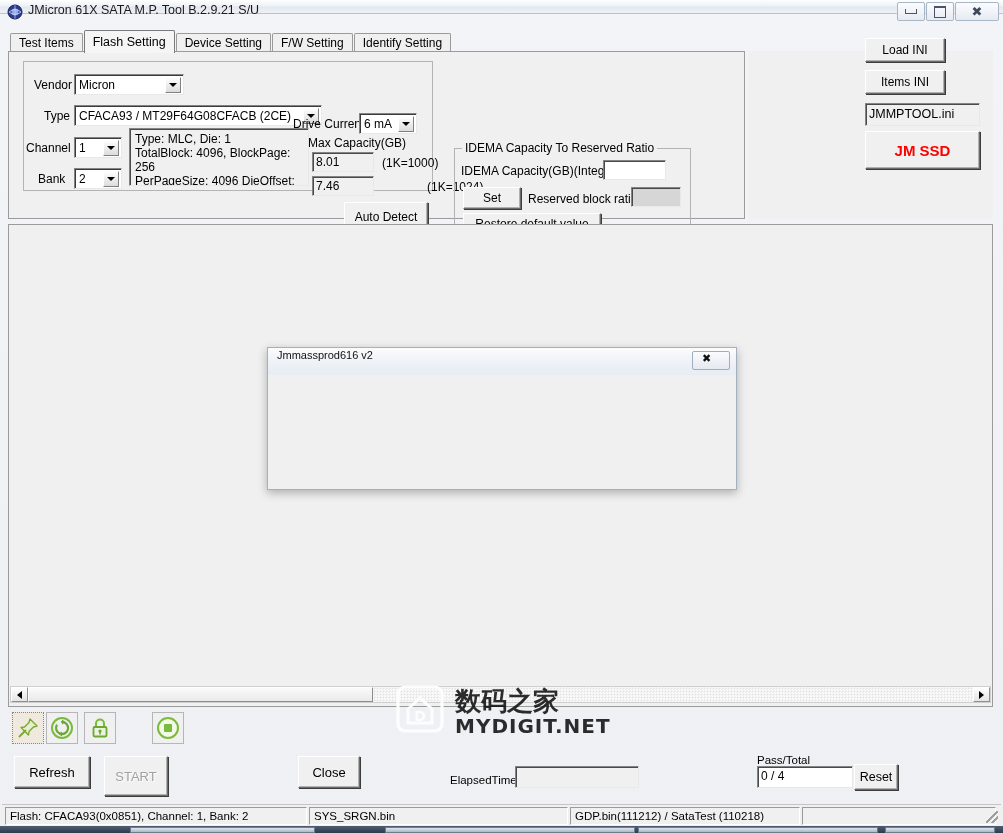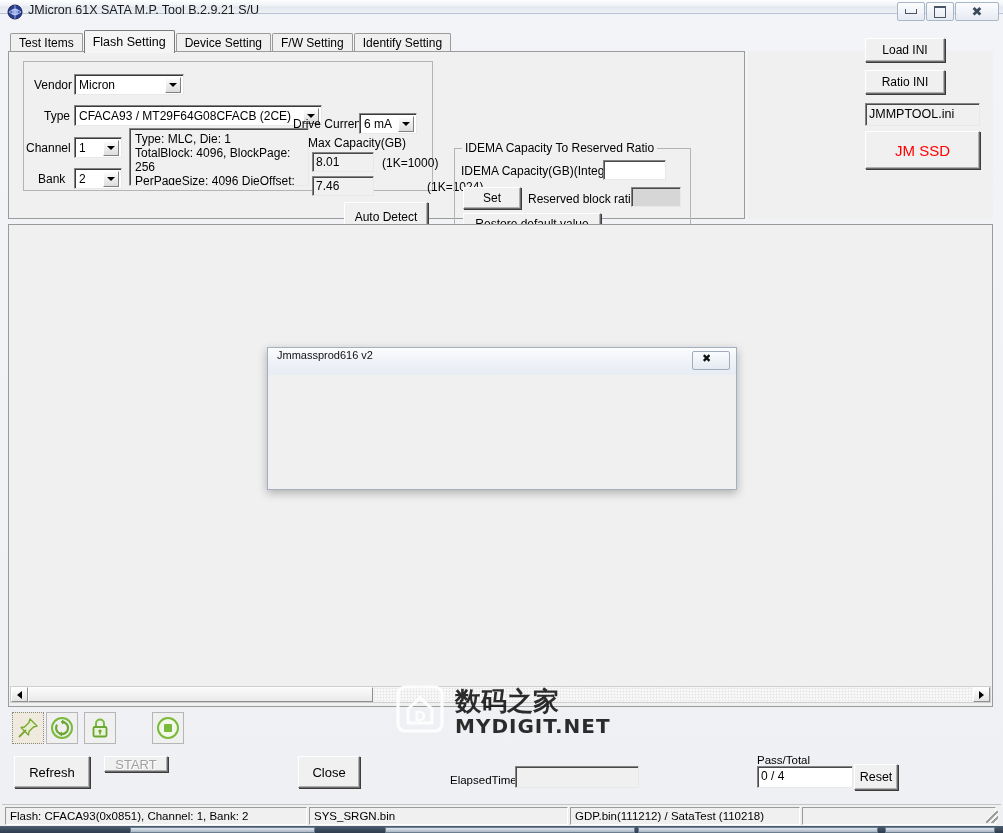--- a/index.html
+++ b/index.html
@@ -422,23 +422,23 @@
       <div class="btn" style="left:8px; top:38px; width:58px; height:22px;">Set</div>
       <div class="lbl" style="left:73px; top:43px;">Reserved block ratio</div>
       <div class="txt gray" style="left:176px; top:38px; width:50px; height:20px;"></div>
 
       <div class="btn" style="left:8px; top:64px; width:138px; height:22px;">Restore default value</div>
     </div>
   </div>
 
   <div class="rightpanel">
     <div class="btn" style="left:117px; top:-13px; width:80px; height:24px;">Load INI</div>
-    <div class="btn" style="left:117px; top:19px; width:80px; height:24px;">Ratio INI</div>
+    <div class="btn" style="left:117px; top:19px; width:80px; height:24px;">Items INI</div>
     <div class="txt" style="left:117px; top:52px; width:115px; height:23px; background:#f0f0f0; font-size:12.5px; padding-top:3px;">JMMPTOOL.ini</div>
-    <div class="btn" style="left:117px; top:80px; width:115px; height:38px; color:#ff0000; font-weight:normal; font-size:15px;">JM SSD</div>
+    <div class="btn" style="left:117px; top:80px; width:115px; height:38px; color:#ff0000; font-weight:bold; font-size:15px;">JM SSD</div>
   </div>
 
   <div class="content"></div>
 
   <div class="watermark">
     <svg width="215" height="55" viewBox="0 0 215 55">
       <g opacity="0.92">
         <rect x="3" y="4" width="44" height="44" rx="7" fill="none" stroke="#ffffff" stroke-width="3.2"></rect>
         <path d="M13 26 L25 15 L37 26 L37 40 L13 40 Z" fill="none" stroke="#ffffff" stroke-width="3"></path>
         <text x="25" y="38" font-family="'DejaVu Sans', sans-serif" font-size="14" font-weight="bold" fill="#ffffff" text-anchor="middle">D</text>
@@ -485,21 +485,21 @@
     <div class="tbtn" style="left:144px;">
       <svg width="24" height="24" viewBox="0 0 24 24">
         <circle cx="12" cy="12" r="10" fill="#f2f9e9" stroke="#7aba3c" stroke-width="2"></circle>
         <rect x="8" y="8" width="8" height="8" rx="0.8" fill="#7aba3c"></rect>
       </svg>
     </div>
   </div>
 
   <div class="bottombar">
     <div class="btn" style="left:14px; top:6px; width:76px; height:32px; font-size:13px;">Refresh</div>
-    <div class="btn disabled" style="left:104px; top:6px; width:64px; height:16px; font-size:13px;">START</div>
+    <div class="btn disabled" style="left:104px; top:6px; width:64px; height:40px; font-size:13px;">START</div>
     <div class="btn" style="left:298px; top:6px; width:62px; height:32px; font-size:13px;">Close</div>
 
     <div class="fieldlbl" style="position:absolute; left:450px; top:24px;">ElapsedTime</div>
     <div class="txt" style="left:515px; top:16px; width:124px; height:22px;"></div>
 
     <div class="fieldlbl" style="position:absolute; left:757px; top:4px;">Pass/Total</div>
     <div class="txt white" style="left:757px; top:16px; width:96px; height:22px;">0 / 4</div>
     <div class="btn" style="left:854px; top:14px; width:44px; height:26px; font-size:12.5px;">Reset</div>
   </div>
 

